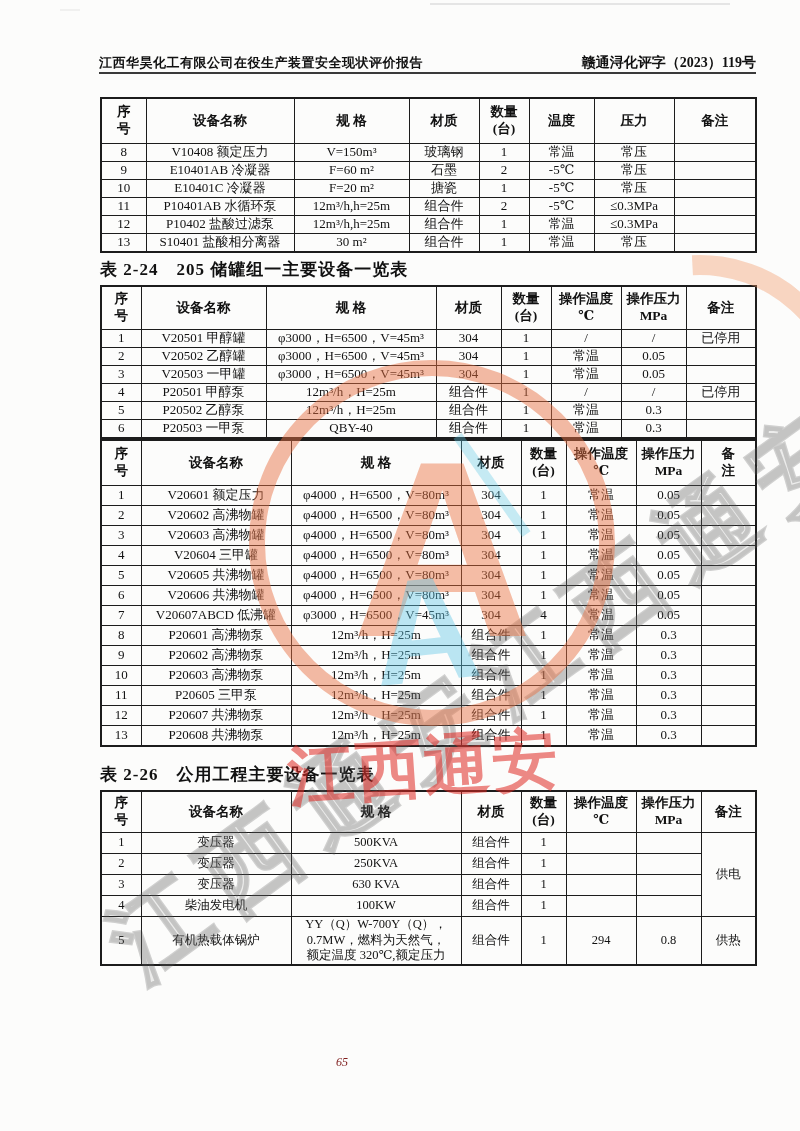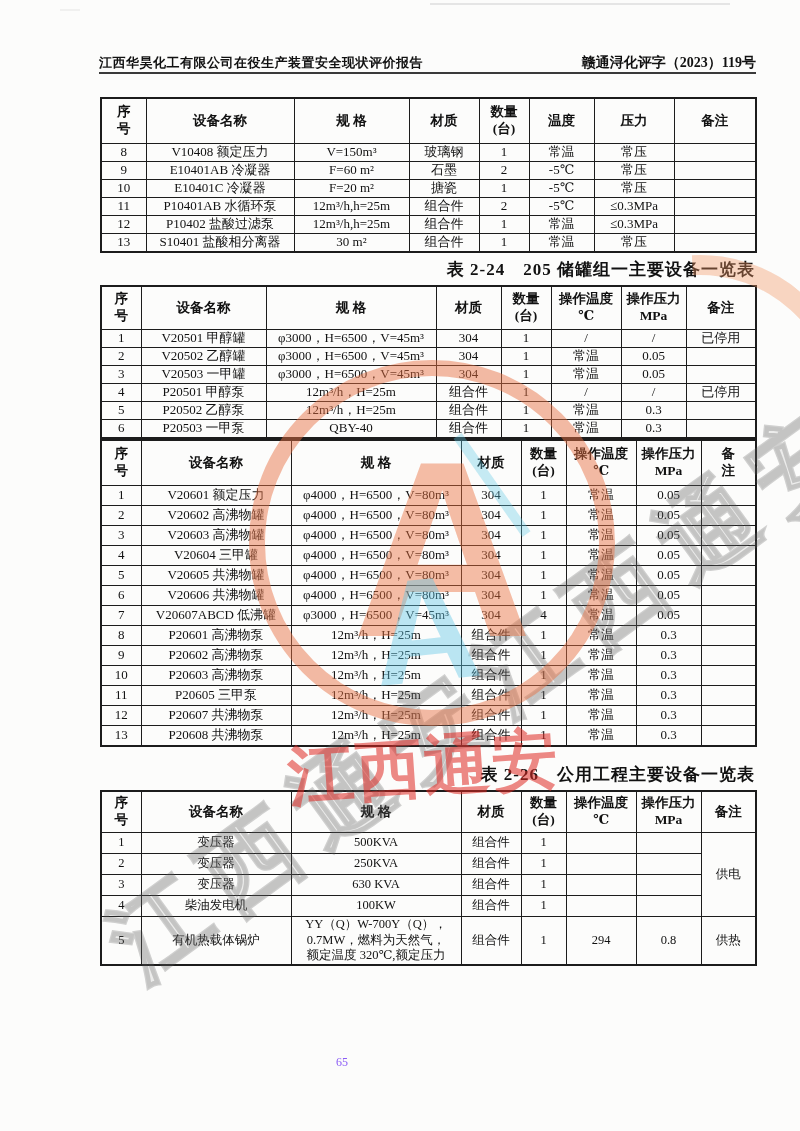--- a/index.html
+++ b/index.html
@@ -16,25 +16,25 @@
   
   .content{position:absolute;left:100px;top:97px;width:655px;}
   table{border-collapse:collapse;table-layout:fixed;width:655px;border:2px solid #1c1c1c;}
   th,td{border:1px solid #1c1c1c;text-align:center;vertical-align:middle;
         padding:0 2px;overflow:hidden;white-space:nowrap;font-size:13px;line-height:1.25;}
   th{font-weight:bold;font-size:13.5px;white-space:pre-line;}
   .t0 th{height:44px}.t0 td{height:17px}
   .t1 th{height:42px}.t1 td{height:17px}
   .t2 th{height:44px}.t2 td{height:19px}
   .t3 th{height:40px}.t3 td{height:20px;font-size:12.5px;}
-  .tbl-title{text-align:right;font-size:17px;font-weight:bold;line-height:22px;
+  .tbl-title{text-align:left;font-size:17px;font-weight:bold;line-height:22px;
              margin:6px 0 4px 0;letter-spacing:1px;}
   .tbl-title.more-gap{margin-top:17px;}
   .footer{position:absolute;left:0;top:1055px;width:684px;text-align:center;
-          font-size:12px;color:#8b5cf6;}
+          font-size:12px;color:#7f1d1d;font-style:italic;}
   
   .wm{position:absolute;left:0;top:0;width:800px;height:1131px;pointer-events:none;z-index:5;}
   .wm-gray{position:absolute;left:150px;top:900px;transform:rotate(-36deg);
            transform-origin:left bottom;font-size:95px;font-weight:bold;letter-spacing:18px;
            white-space:nowrap;color:rgba(95,95,95,0.10);
            -webkit-text-stroke:2.5px rgba(95,95,95,0.28);line-height:1;}
   .wm-swoosh{position:absolute;left:545px;top:255px;width:270px;height:270px;
              border:20px solid transparent;border-top-color:rgba(242,150,100,0.38);
              border-radius:50%;transform:rotate(42deg);}
   .wm-ring{position:absolute;left:249px;top:360px;width:334px;height:334px;

